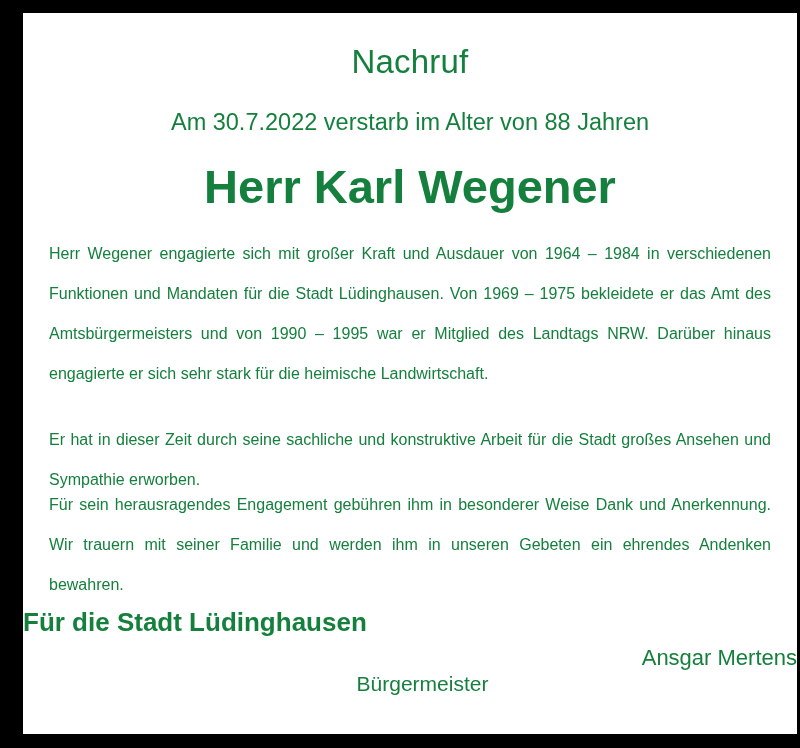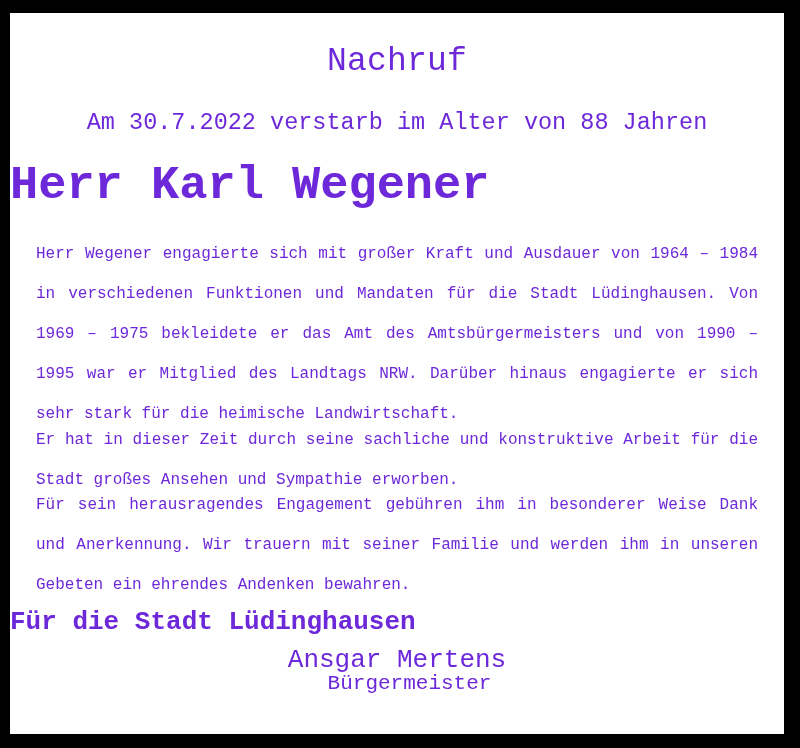--- a/index.html
+++ b/index.html
@@ -1,30 +1,30 @@
 <!DOCTYPE html>
 <html><head>
   <meta charset="utf-8">
   <style>
     html, body { margin: 0; padding: 0; background: #000; }
     body { width: 800px; height: 748px; position: relative; overflow: hidden; }
     .frame {
-      position: absolute; left: 10px; top: 13px; width: 774px; height: 721px;
-      background: #fff; color: #6d28d9;
-      font-family: Liberation Mono, monospace;
+      position: absolute; left: 23px; top: 13px; width: 774px; height: 721px;
+      background: #fff; color: #15803d;
+      font-family: Liberation Sans, sans-serif;
     }
     .title { position: absolute; top: 30px; left: 0; right: 0; text-align: center; font-size: 33px; letter-spacing: 0.2px; }
     .date  { position: absolute; top: 96px; left: 0; right: 0; text-align: center; font-size: 23.5px; }
-    .name  { position: absolute; top: 146px; left: 0; right: 0; text-align: left; font-size: 47px; font-weight: bold; }
+    .name  { position: absolute; top: 146px; left: 0; right: 0; text-align: center; font-size: 47px; font-weight: bold; }
     .body  { position: absolute; left: 26px; width: 722px; font-size: 16px; line-height: 40px; text-align: justify; }
     .p1 { top: 221px; }
     .p2 { top: 407px; }
     .p3 { top: 472px; }
     .org   { position: absolute; top: 594px; left: 0; right: 0; text-align: left; font-size: 26px; font-weight: bold; }
-    .signer{ position: absolute; top: 632px; left: 0; right: 0; text-align: center; font-size: 26px; }
+    .signer{ position: absolute; top: 632px; left: 0; right: 0; text-align: right; font-size: 22px; }
     .role  { position: absolute; top: 659px; left: 0; right: 0; text-align: center; font-size: 21px; margin-left: 25px; }
   </style>
 </head>
 <body>
 
 <div class="frame">
   <div class="title">Nachruf</div>
   <div class="date">Am 30.7.2022 verstarb im Alter von 88 Jahren</div>
   <div class="name">Herr Karl Wegener</div>
   <div class="body p1">Herr Wegener engagierte sich mit großer Kraft und Ausdauer von 1964 – 1984 in verschiedenen Funktionen und Mandaten für die Stadt Lüdinghausen. Von 1969 – 1975 bekleidete er das Amt des Amtsbürgermeisters und von 1990 – 1995 war er Mitglied des Landtags NRW. Darüber hinaus engagierte er sich sehr stark für die heimische Landwirtschaft.</div>

